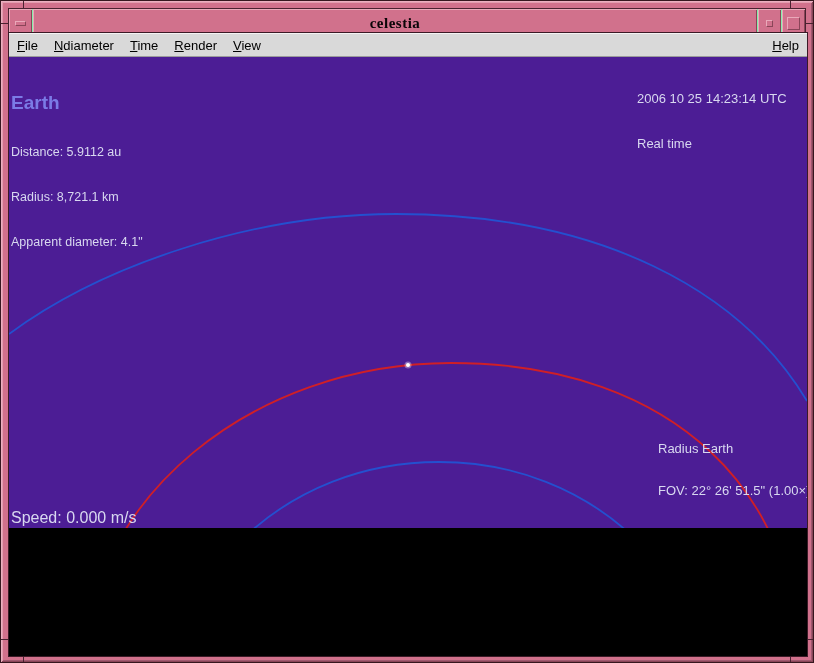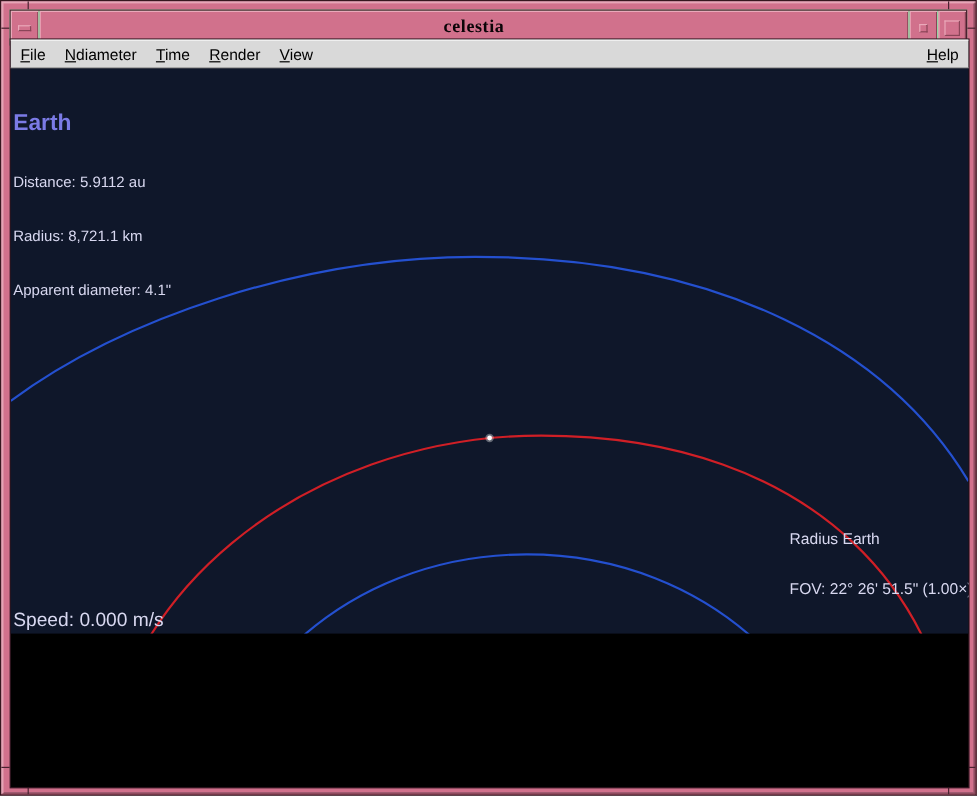--- a/index.html
+++ b/index.html
@@ -56,21 +56,21 @@
     height:24px; background:#d9d9d9;
     border-top:1px solid #f4f4f4; border-bottom:1px solid #9b9b9b;
     display:flex; align-items:center;
     font-size:13px; color:#000; padding:0 8px;
   }
   .menu-item { margin-right:16px; cursor:pointer; white-space:nowrap; }
   .menu-item.right { margin-left:auto; margin-right:0; }
   .mn { text-decoration:underline; }
 
   
-  .viewport { position:relative; width:798px; height:471px; background:#0f172a; overflow:hidden; cursor:crosshair; }
+  .viewport { position:relative; width:798px; height:471px; background:#4c1d95; overflow:hidden; cursor:crosshair; }
   .viewport svg { position:absolute; left:0; top:0; }
   .orbit { fill:none; stroke-width:1.8px; }
 
   
   .hud { position:absolute; color:#d8d8f0; font-size:12.5px; line-height:15px; white-space:pre; }
   .hud-sel   { left:2px; top:5px; }
   .sel-title { font-size:19px; font-weight:bold; line-height:21px; margin-bottom:2px; }
   .hud-time  { left:628px; top:4px; font-size:13px; }
   .hud-speed { left:2px; bottom:3px; font-size:16px; }
   .hud-frame { left:649px; bottom:2px; font-size:13px; line-height:14px; }
@@ -125,20 +125,24 @@
         <circle cx="539" cy="579" r="1.5" fill="#eaeaff"></circle>
       </svg>
 
       <div class="hud hud-sel">
         <div class="sel-title" style="color:#7b7be6;">Earth</div>
         <div>Distance: 5.9112 au</div>
         <div>Radius: 8,721.1 km</div>
         <div>Apparent diameter: 4.1"</div>
       </div>
 
+      <div class="hud hud-time">
+        <div>2006 10 25 14:23:14 UTC</div>
+        <div>Real time</div>
+      </div>
 
       <div class="hud hud-speed">Speed: 0.000 m/s</div>
 
       <div class="hud hud-frame">
         <div>Radius Earth</div>
         <div>FOV: 22° 26' 51.5" (1.00×)</div>
       </div>
 
     </div>
   </div>

